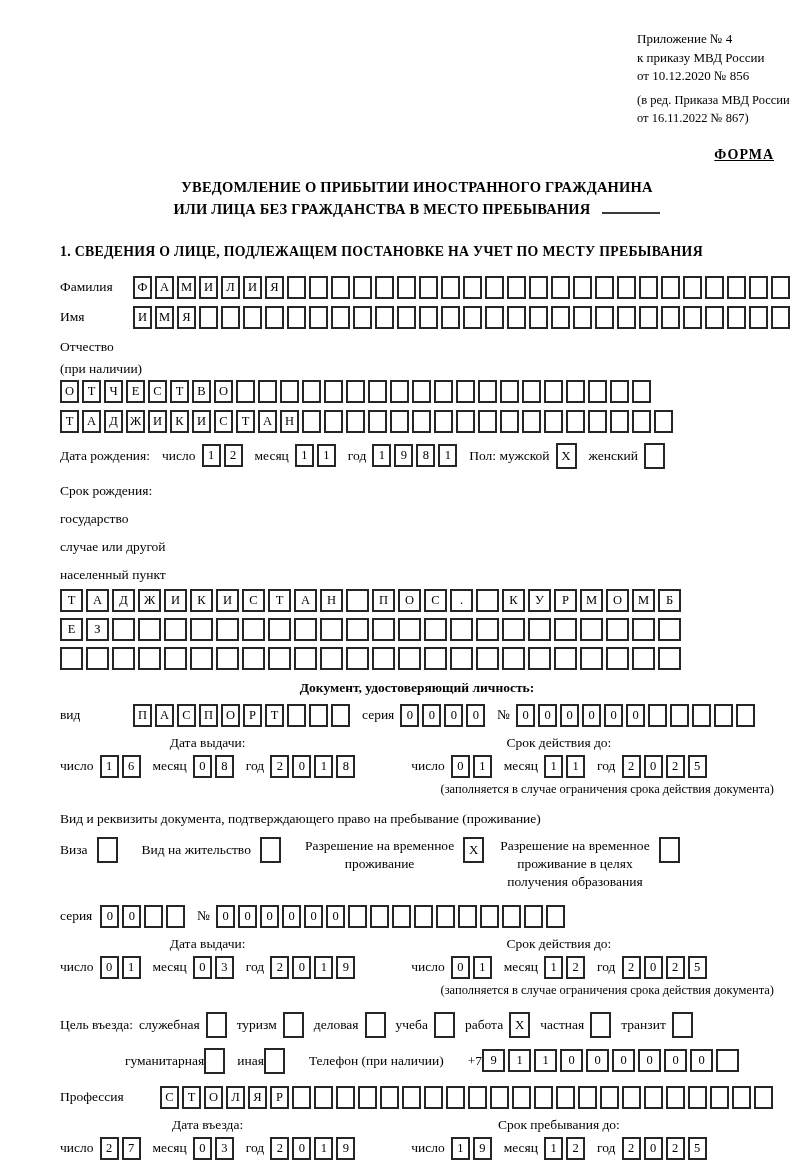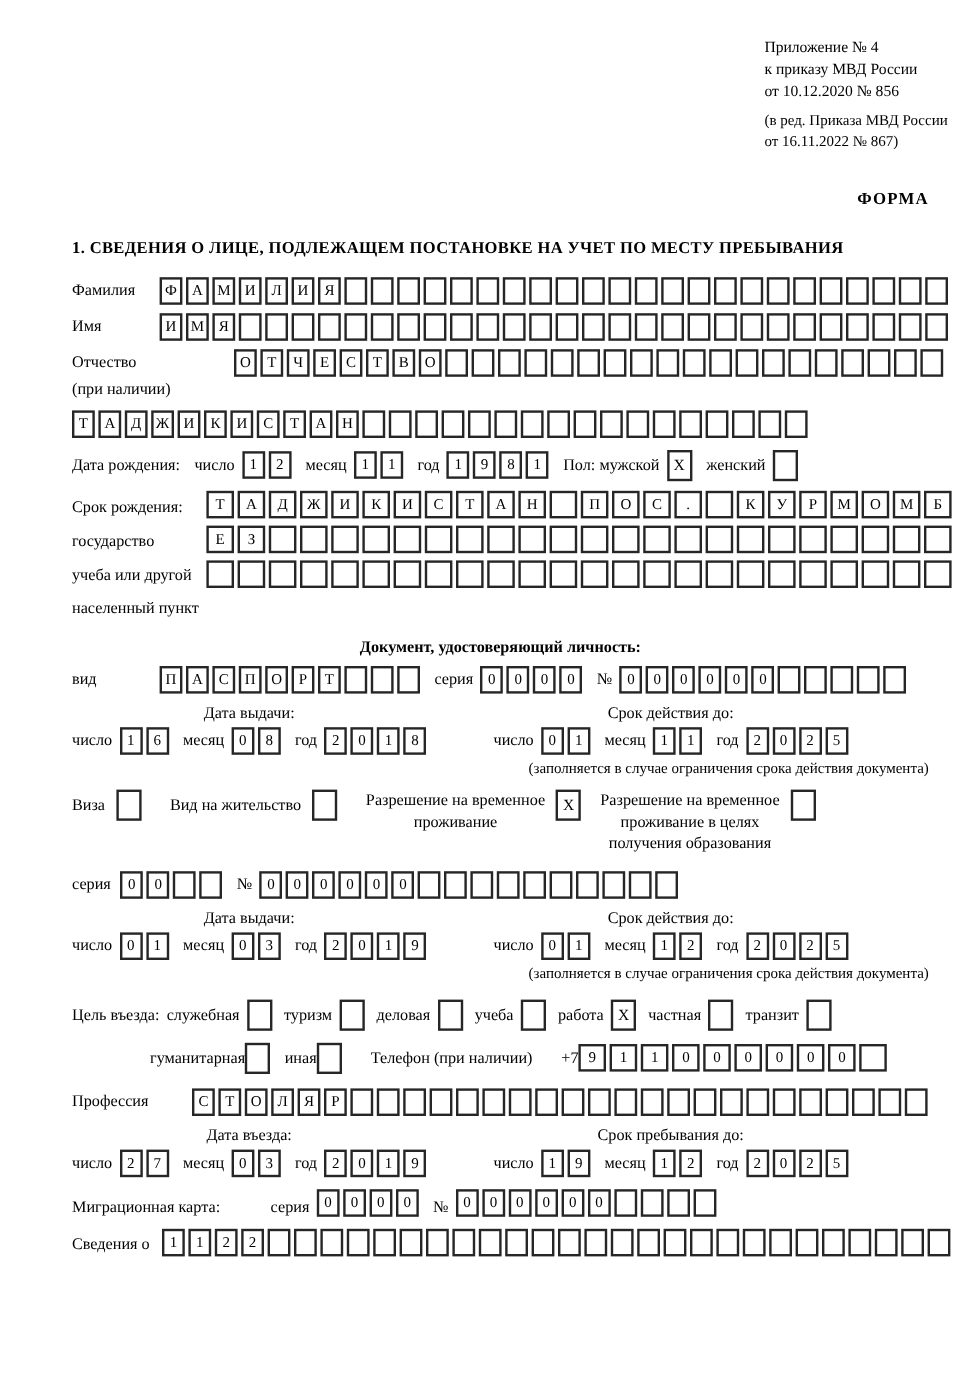--- a/index.html
+++ b/index.html
@@ -6,40 +6,40 @@
   body{
     width:800px;height:1163px;overflow:hidden;position:relative;
     font-family:"Liberation Serif","DejaVu Serif",serif;color:#000;
     font-size:13.5px;
   }
   .page{box-sizing:border-box;width:800px;height:1163px;padding:30px 26px 0 60px;}
 
   
   .apx{margin-left:577px;width:200px;line-height:18.5px;font-size:13px;}
   .apx .ed{margin-top:5px;font-size:12.5px;line-height:18px;}
-  .forma{text-align:right;margin-top:32px;font-weight:bold;font-size:14px;letter-spacing:1px;}
+  .forma{text-align:right;margin-top:20px;font-weight:bold;font-size:14px;letter-spacing:1px;text-decoration:underline;}
 
   .title{margin-top:13px;text-align:center;font-weight:bold;font-size:14.5px;line-height:22px;letter-spacing:.2px;}
   .blank-line{display:inline-block;width:58px;border-bottom:2px solid #3a3a3a;margin-left:12px;}
 
   .sec-head{margin-top:24px;margin-bottom:16px;font-weight:bold;font-size:13.8px;letter-spacing:.3px;white-space:nowrap;}
 
   
   .cells{display:inline-flex;gap:3px;flex:none;}
   .cell{
     box-sizing:border-box;width:19px;height:23px;border:2px solid #262626;background:#fff;
     display:inline-flex;align-items:center;justify-content:center;
     font-size:12.5px;line-height:1;flex:none;
   }
   .cells.wide .cell{width:23px;}
   .checkbox .cell{width:21px;height:26px;font-size:13px;}
 
   
   .f-row{display:flex;align-items:center;margin-bottom:7px;}
-  .f-row.top{align-items:flex-start;}
+  .f-row.top{align-items:flex-start;flex-direction:column;}
   .f-label{flex:none;line-height:22px;}
   .w73{width:73px;}
   .w100{width:100px;}
   .w112{width:112px;}
   .w135{width:135px;}
   .stack{display:flex;flex-direction:column;gap:6px;} .ml8{margin-left:8px;}
   .ml12{margin-left:12px;} .ml16{margin-left:16px;} .ml24{margin-left:24px;}
   .dlabel{flex:none;margin-right:6px;}
   .glabel{flex:none;margin-left:12px;margin-right:6px;}
 
@@ -81,20 +81,26 @@
     <div>к приказу МВД России</div>
     <div>от 10.12.2020 № 856</div>
     <div class="ed">
       <div>(в ред. Приказа МВД России</div>
       <div>от 16.11.2022 № 867)</div>
     </div>
   </div>
 
   <div class="forma">ФОРМА</div>
 
+  <div class="title">
+    <div>УВЕДОМЛЕНИЕ О ПРИБЫТИИ ИНОСТРАННОГО ГРАЖДАНИНА</div>
+    <div>
+      <span>ИЛИ ЛИЦА БЕЗ ГРАЖДАНСТВА В МЕСТО ПРЕБЫВАНИЯ</span><span class="blank-line"></span>
+    </div>
+  </div>
 
   <div class="sec-head">1. СВЕДЕНИЯ О ЛИЦЕ, ПОДЛЕЖАЩЕМ ПОСТАНОВКЕ НА УЧЕТ ПО МЕСТУ ПРЕБЫВАНИЯ</div>
 
   <div class="f-row">
     <span class="f-label w73">Фамилия</span>
     <span class="cells">
         <span class="cell">Ф</span>
         <span class="cell">А</span>
         <span class="cell">М</span>
         <span class="cell">И</span>
@@ -258,21 +264,21 @@
     <span class="glabel">женский</span>
     <span class="cells checkbox">
         <span class="cell"></span>
       </span>
   </div>
 
   <div class="f-row top" style="margin-top:8px;">
     <span class="f-label w112" style="line-height:28px;">
       <span>Срок рождения:</span><br>
       <span>государство</span><br>
-      <span>учеба или другой</span><br>
+      <span>случае или другой</span><br>
       <span>населенный пункт</span>
     </span>
     <span class="stack">
       <span class="cells wide">
           <span class="cell">Т</span>
           <span class="cell">А</span>
           <span class="cell">Д</span>
           <span class="cell">Ж</span>
           <span class="cell">И</span>
           <span class="cell">К</span>
@@ -431,20 +437,21 @@
             <span class="cell">0</span>
             <span class="cell">2</span>
             <span class="cell">5</span>
           </span>
       </div>
     </div>
   </div>
   <div class="note right">(заполняется в случае ограничения срока действия документа)</div>
 
   <div class="plain">
+    <div>Вид и реквизиты документа, подтверждающего право на пребывание (проживание)</div>
   </div>
 
   <div class="visa-row">
     <div class="visa-opt">
       <span class="txt one">Виза</span>
       <span class="cells checkbox">
           <span class="cell"></span>
         </span>
     </div>
     <div class="visa-opt ml24">

